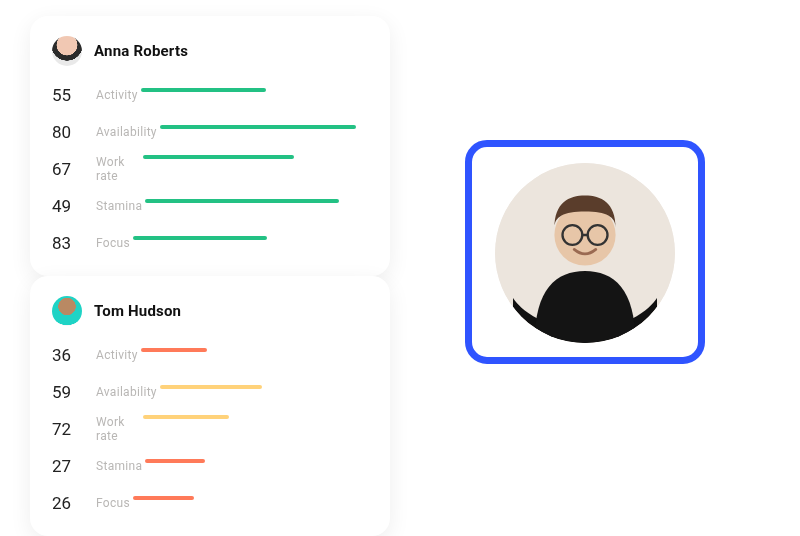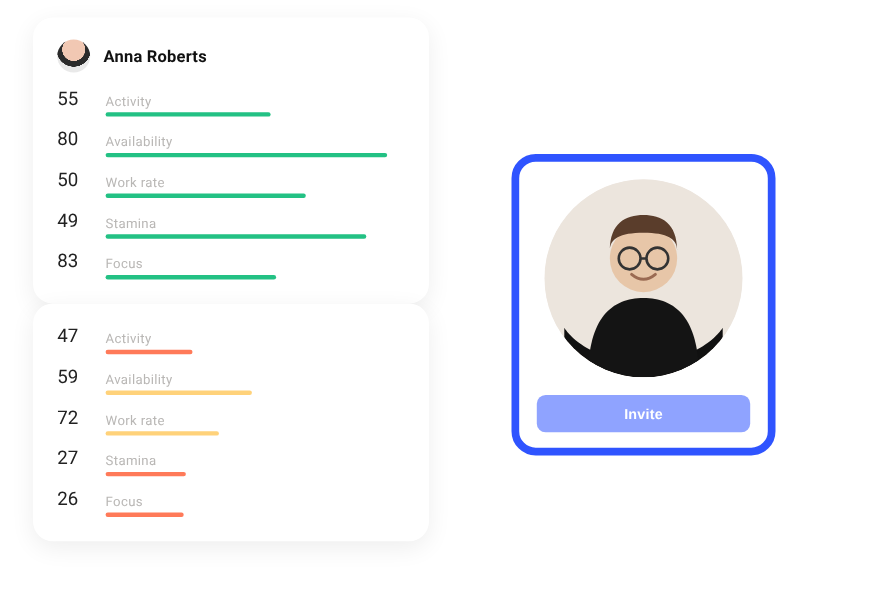--- a/index.html
+++ b/index.html
@@ -62,35 +62,36 @@
       letter-spacing: 0.2px;
     }
 
     .stats-list {
       display: flex;
       flex-direction: column;
       gap: 7px;
     }
     .stat-row {
       display: flex;
+      align-items: center;
       gap: 14px;
       height: 30px;
     }
     .stat-value {
       width: 30px;
       text-align: left;
       font-size: 17px;
       font-weight: 400;
       color: #222;
       font-variant-numeric: tabular-nums;
     }
     .stat-body {
       flex: 1;
       display: flex;
-      flex-direction: column;
+      flex-direction: row;
       justify-content: center;
       gap: 3px;
     }
     .stat-label {
       font-size: 12px;
       color: #b9b7b5;
       letter-spacing: 0.3px;
     }
     .stat-bar {
       width: 100%;
@@ -174,21 +175,21 @@
         <div class="stat-value">80</div>
         <div class="stat-body">
           <div class="stat-label">Availability</div>
           <div class="stat-bar">
               <div class="stat-bar-fill" style="width: 94%;"></div>
             </div>
         </div>
       </div>
 
       <div class="stat-row fill-green">
-        <div class="stat-value">50</div>
+        <div class="stat-value">67</div>
         <div class="stat-body">
           <div class="stat-label">Work rate</div>
           <div class="stat-bar">
               <div class="stat-bar-fill" style="width: 67%;"></div>
             </div>
         </div>
       </div>
 
       <div class="stat-row fill-green">
         <div class="stat-value">49</div>
@@ -207,24 +208,28 @@
           <div class="stat-bar">
               <div class="stat-bar-fill" style="width: 57%;"></div>
             </div>
         </div>
       </div>
 
     </div>
   </div>
 
   <div class="stat-card bottom">
+    <div class="person-header">
+      <div class="avatar tom"></div>
+      <div class="person-name">Tom Hudson</div>
+    </div>
     <div class="stats-list">
 
       <div class="stat-row fill-orange">
-        <div class="stat-value">47</div>
+        <div class="stat-value">36</div>
         <div class="stat-body">
           <div class="stat-label">Activity</div>
           <div class="stat-bar">
               <div class="stat-bar-fill" style="width: 29%;"></div>
             </div>
         </div>
       </div>
 
       <div class="stat-row fill-yellow">
         <div class="stat-value">59</div>
@@ -283,16 +288,15 @@
           <path d="M22 100 C22 70 34 60 50 60 C66 60 78 70 78 100 Z" fill="#141414"></path>
           <circle cx="50" cy="40" r="17" fill="#e7c6a8"></circle>
           <path d="M33 36 C33 22 41 18 50 18 C59 18 67 22 67 36 C67 30 62 27 50 27 C38 27 33 30 33 36 Z" fill="#5a3d2b"></path>
           <circle cx="43" cy="40" r="5.5" fill="none" stroke="#333" stroke-width="1.3"></circle>
           <circle cx="57" cy="40" r="5.5" fill="none" stroke="#333" stroke-width="1.3"></circle>
           <line x1="48.5" y1="40" x2="51.5" y2="40" stroke="#333" stroke-width="1.3"></line>
           <path d="M44 48 Q50 53 56 48" fill="none" stroke="#9a6a52" stroke-width="1.5" stroke-linecap="round"></path>
         </g>
       </svg>
     </div>
-    <button class="invite-button">Invite</button>
   </div>
 
 </div>
 
 </body></html>

